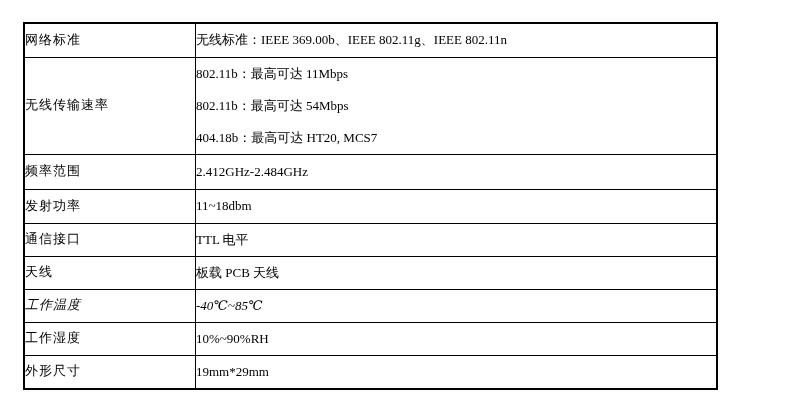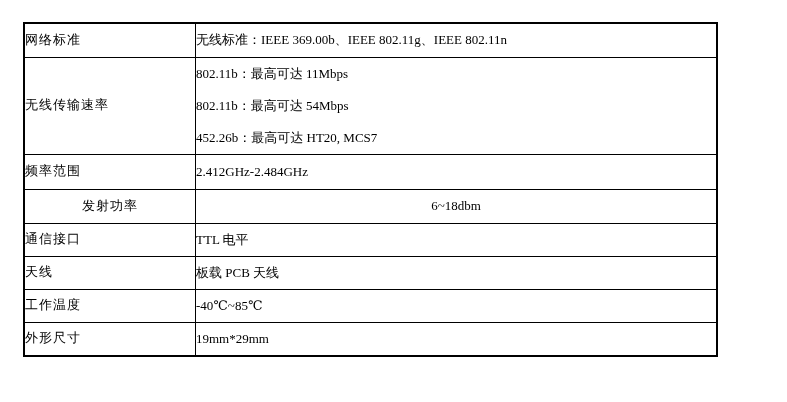--- a/index.html
+++ b/index.html
@@ -47,24 +47,24 @@
     width: 520px;
     padding-left: 13px;
   }
   .value-line {
     line-height: 32px;
     white-space: nowrap;
   }
   tr.r1 { height: 34px; }
   tr.r2 { height: 97px; }
   tr.r3 { height: 35px; }
-  tr.r4 { height: 34px; text-align: center; }
+  tr.r4 { height: 34px; }
   tr.r5 { height: 33px; }
   tr.r6 { height: 33px; margin-top: 37px; }
-  tr.r7 { height: 33px; }
+  tr.r7 { height: 33px; font-style: italic; }
   tr.r8 { height: 33px; }
   tr.r9 { height: 33px; padding-left: 13px; }
 </style>
 </head>
 <body>
 
 <div class="table-wrap">
   <table class="spec">
     <tbody>
       <tr class="r1">
@@ -75,37 +75,37 @@
           <div class="value-line">无线标准：IEEE 369.00b、IEEE 802.11g、IEEE 802.11n</div>
         </td>
       </tr>
       <tr class="r2">
         <td class="label-cell">
           <span>无线传输速率</span>
         </td>
         <td class="value-cell">
           <div class="value-line">802.11b：最高可达 11Mbps</div>
           <div class="value-line">802.11b：最高可达 54Mbps</div>
-          <div class="value-line">452.26b：最高可达 HT20, MCS7</div>
+          <div class="value-line">404.18b：最高可达 HT20, MCS7</div>
         </td>
       </tr>
       <tr class="r3">
         <td class="label-cell">
           <span>频率范围</span>
         </td>
         <td class="value-cell">
           <div class="value-line">2.412GHz-2.484GHz</div>
         </td>
       </tr>
       <tr class="r4">
         <td class="label-cell">
           <span>发射功率</span>
         </td>
         <td class="value-cell">
-          <div class="value-line">6~18dbm</div>
+          <div class="value-line">11~18dbm</div>
         </td>
       </tr>
       <tr class="r5">
         <td class="label-cell">
           <span>通信接口</span>
         </td>
         <td class="value-cell">
           <div class="value-line">TTL 电平</div>
         </td>
       </tr>
@@ -118,20 +118,28 @@
         </td>
       </tr>
       <tr class="r7">
         <td class="label-cell">
           <span>工作温度</span>
         </td>
         <td class="value-cell">
           <div class="value-line">-40℃~85℃</div>
         </td>
       </tr>
+      <tr class="r8">
+        <td class="label-cell">
+          <span>工作湿度</span>
+        </td>
+        <td class="value-cell">
+          <div class="value-line">10%~90%RH</div>
+        </td>
+      </tr>
       <tr class="r9">
         <td class="label-cell">
           <span>外形尺寸</span>
         </td>
         <td class="value-cell">
           <div class="value-line">19mm*29mm</div>
         </td>
       </tr>
     </tbody>
   </table>

